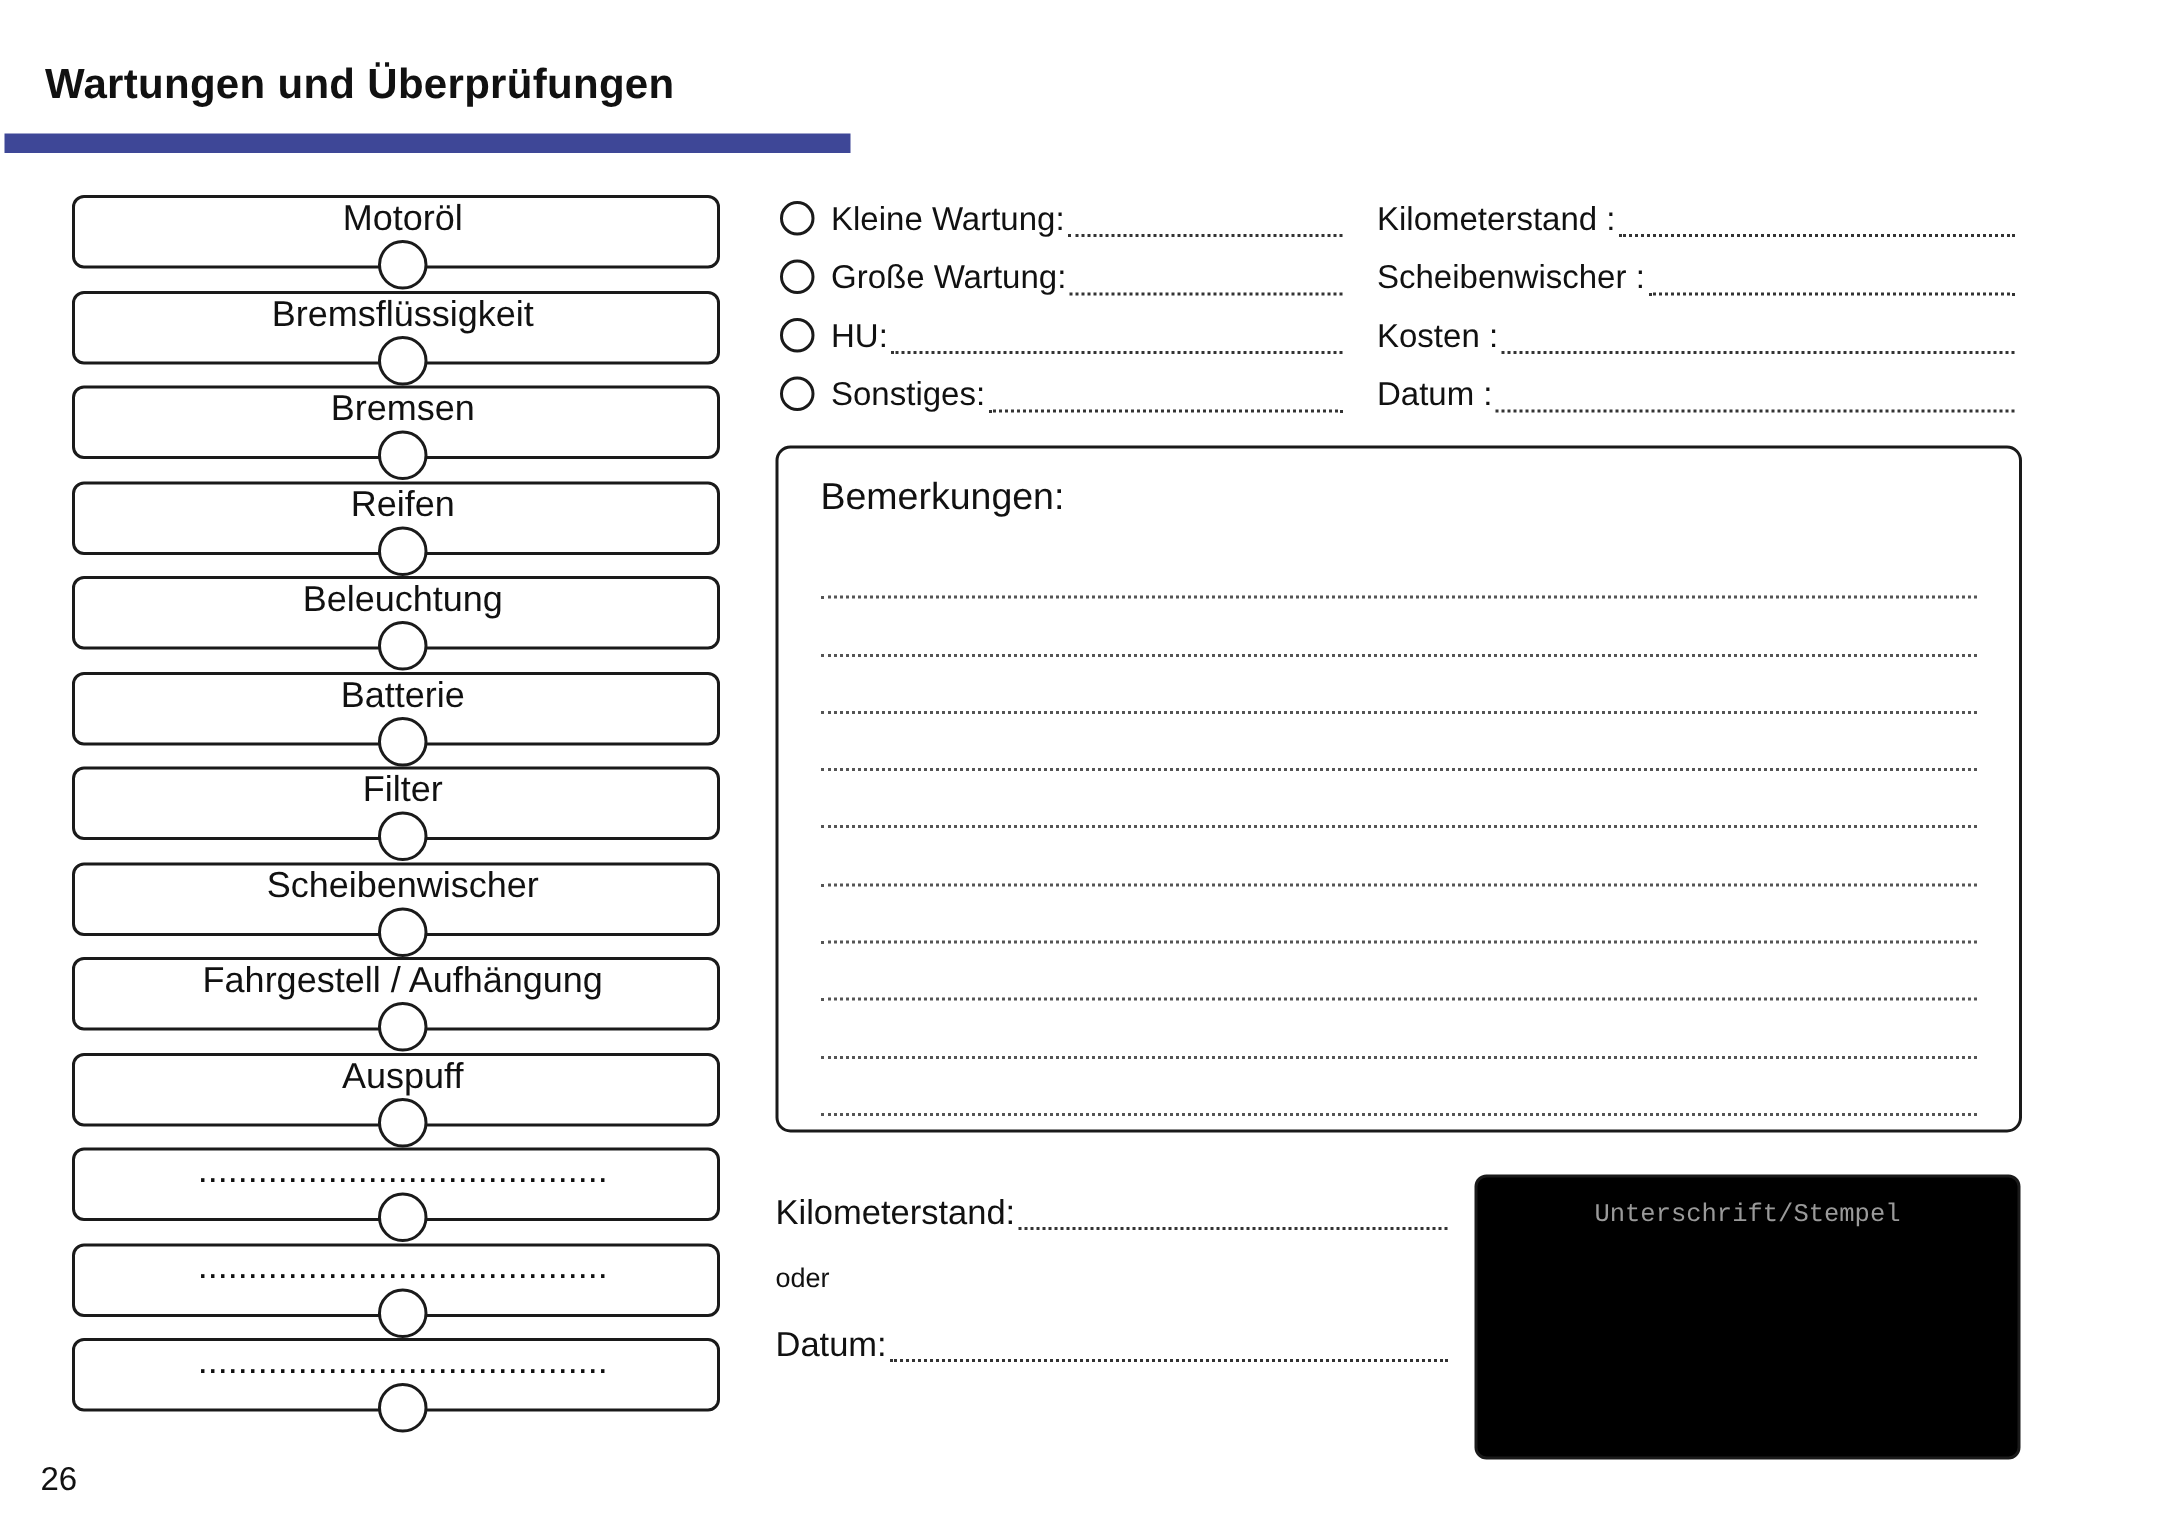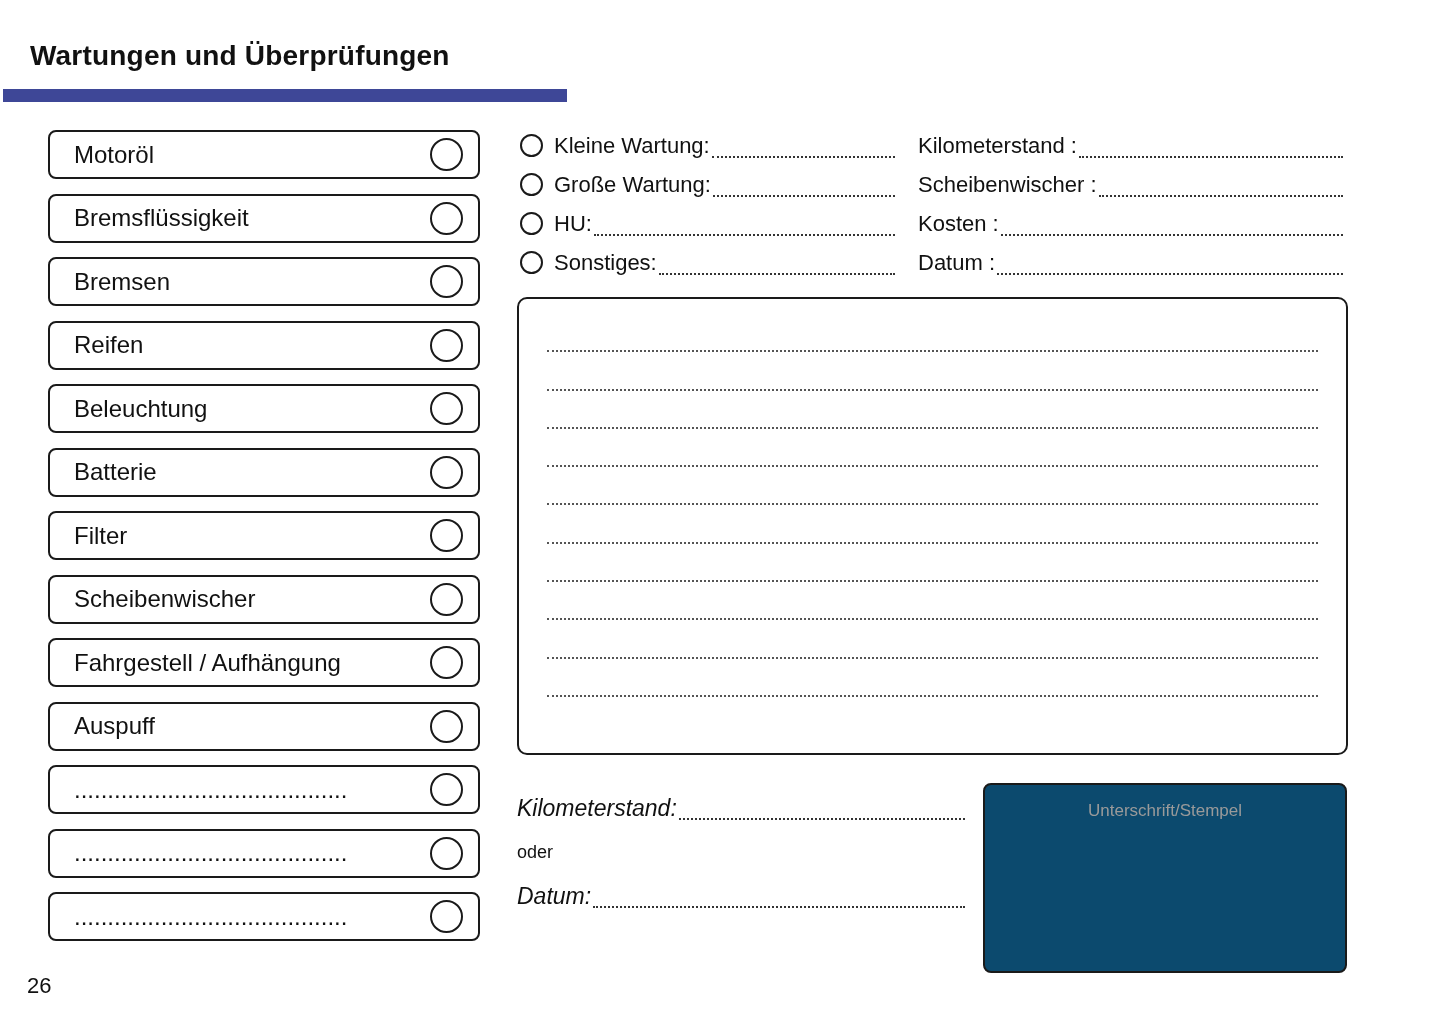--- a/index.html
+++ b/index.html
@@ -24,20 +24,21 @@
 
   
   .checklist { position: absolute; left: 48px; top: 130px; width: 432px; }
   .check-row {
     width: 432px; height: 49px;
     border: 2.5px solid #1a1a1a; border-radius: 8px;
     margin-bottom: 14.5px;
     display: flex; align-items: center; justify-content: space-between;
     padding: 0 15px 0 24px;
     background: #fff;
+    flex-direction: column;
   }
   .check-label { font-size: 24px; white-space: nowrap; }
   .circle-lg {
     width: 33px; height: 33px; flex: 0 0 33px;
     border: 2.5px solid #1a1a1a; border-radius: 50%;
     background: #fff; cursor: pointer;
   }
 
   
   .service-type { position: absolute; left: 520px; top: 126px; width: 375px; }
@@ -72,28 +73,29 @@
     height: 38.3px;
     border-bottom: 2px dotted #555;
     cursor: text;
   }
 
   
   .next-service { position: absolute; left: 517px; top: 780px; width: 448px; }
   .ns-title { font-size: 25px; font-weight: bold; }
   .ns-row { display: flex; align-items: center; height: 40px; margin-top: 8px; }
   .ns-oder { font-size: 18px; margin-top: 8px; height: 32px; display: flex; align-items: center; }
-  .ns-label { font-size: 23px; white-space: nowrap; font-style: italic; }
+  .ns-label { font-size: 23px; white-space: nowrap; }
 
   
   .signature-box {
     position: absolute; left: 983px; top: 783px;
     width: 364px; height: 190px;
     border: 2.5px solid #1a1a1a; border-radius: 8px;
-    background: #0c4a6e;
+    background: #000000;
+    font-family: Liberation Mono, monospace;
   }
   .sig-label {
     margin-top: 16px;
     text-align: center;
     color: #9a9a9a;
     font-size: 17px;
   }
 
   .page-number {
     position: absolute; left: 27px; top: 973px;
@@ -199,20 +201,21 @@
       <span class="field-label">Kosten :</span>
       <span class="dotted-fill"></span>
     </div>
     <div class="field-row">
       <span class="field-label">Datum :</span>
       <span class="dotted-fill"></span>
     </div>
   </div>
 
   <div class="remarks-box">
+    <div class="remarks-title">Bemerkungen:</div>
     <div class="remarks-lines" id="remarks-lines">
         <div class="remarks-line"></div>
         <div class="remarks-line"></div>
         <div class="remarks-line"></div>
         <div class="remarks-line"></div>
         <div class="remarks-line"></div>
         <div class="remarks-line"></div>
         <div class="remarks-line"></div>
         <div class="remarks-line"></div>
         <div class="remarks-line"></div>

